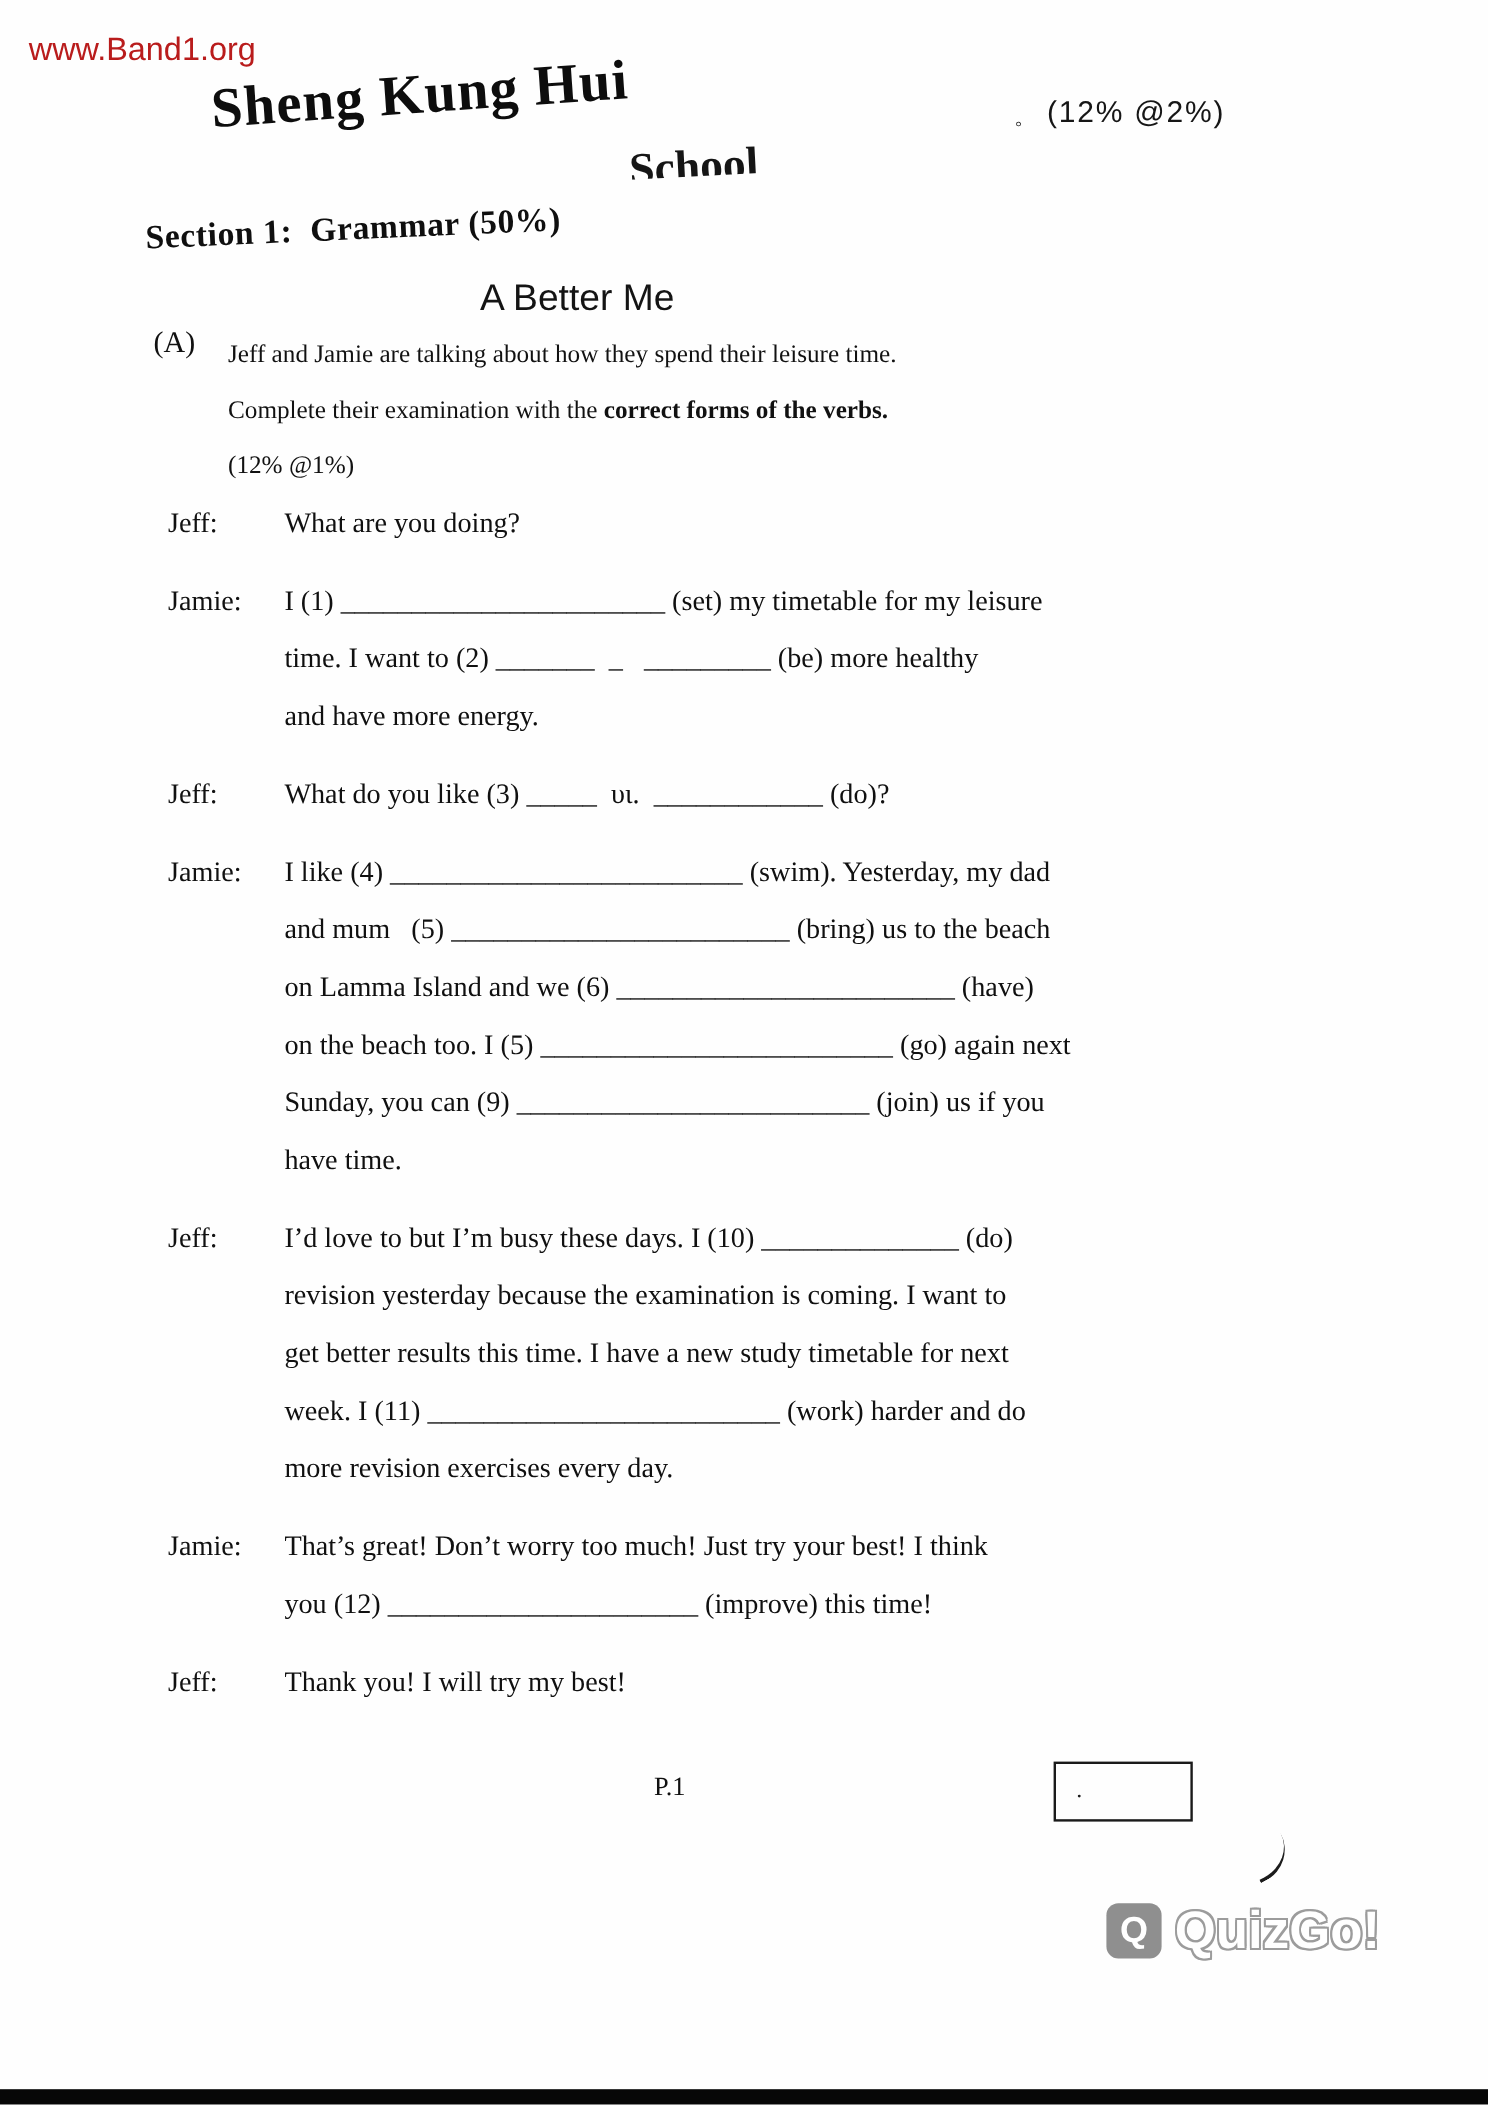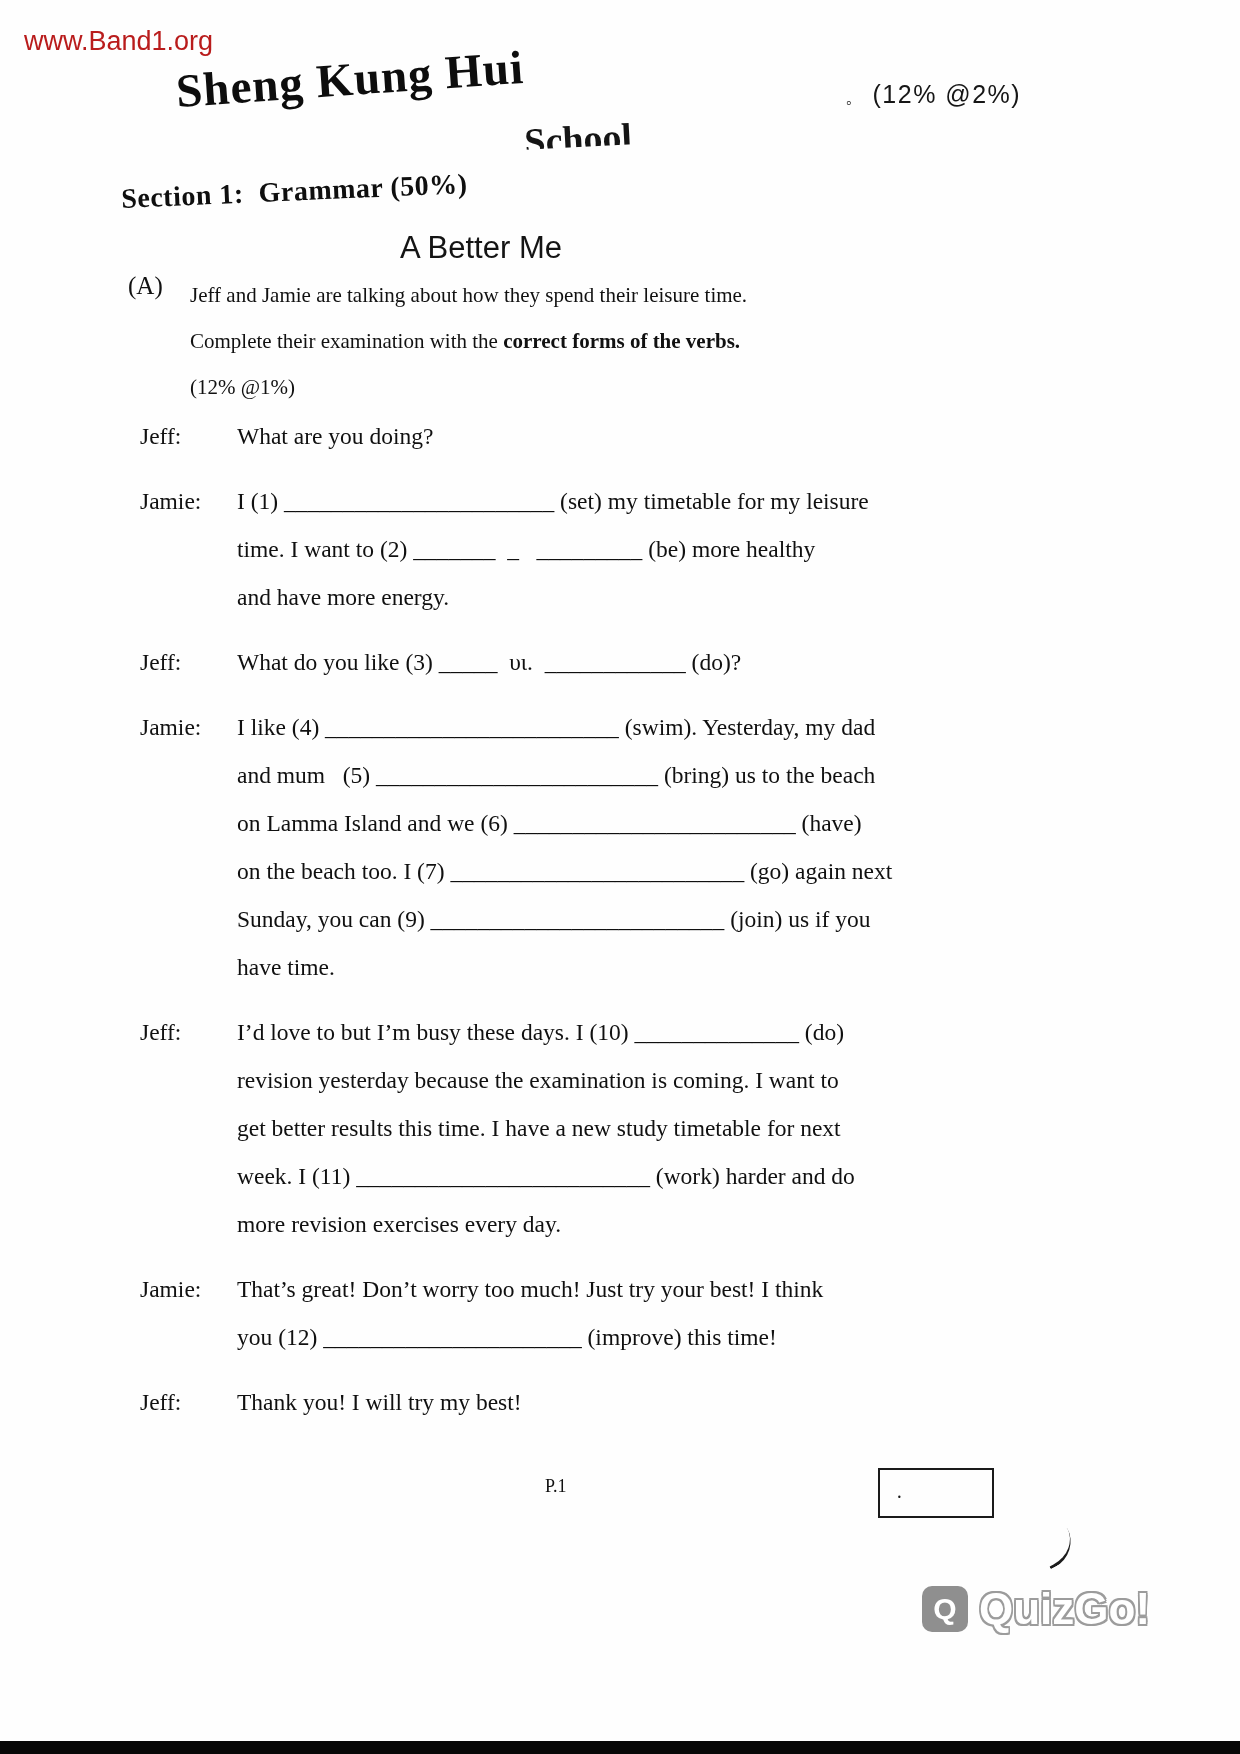--- a/index.html
+++ b/index.html
@@ -71,21 +71,21 @@
     width:97px; flex:none;
     font-size:23.5px; line-height:48px; white-space:pre;
   }
   .lines { flex:1; }
   .line {
     font-size:23.5px; line-height:48px; white-space:pre;
     color:#101010;
   }
   .page-number {
     position:absolute; left:545px; top:1476px;
-    font-size:18px; color:#101010;
+    font-size:22px; color:#101010;
   }
   .answer-box {
     position:absolute; left:878px; top:1468px;
     width:112px; height:46px;
     border:2.5px solid #1a1a1a;
   }
   .answer-box .box-mark {
     position:absolute; left:16px; top:22px;
     font-size:20px; line-height:10px; color:#1a1a1a;
   }
@@ -173,21 +173,21 @@
         <div class="line">What do you like (3) _____  υι.  ____________ (do)?</div>
       </div>
     </div>
 
     <div class="turn">
       <div class="speaker">Jamie:</div>
       <div class="lines">
         <div class="line">I like (4) _________________________ (swim). Yesterday, my dad</div>
         <div class="line">and mum   (5) ________________________ (bring) us to the beach</div>
         <div class="line">on Lamma Island and we (6) ________________________ (have)</div>
-        <div class="line">on the beach too. I (7) _________________________ (go) again next</div>
+        <div class="line">on the beach too. I (5) _________________________ (go) again next</div>
         <div class="line">Sunday, you can (9) _________________________ (join) us if you</div>
         <div class="line">have time.</div>
       </div>
     </div>
 
     <div class="turn">
       <div class="speaker">Jeff:</div>
       <div class="lines">
         <div class="line">I’d love to but I’m busy these days. I (10) ______________ (do)</div>
         <div class="line">revision yesterday because the examination is coming. I want to</div>

